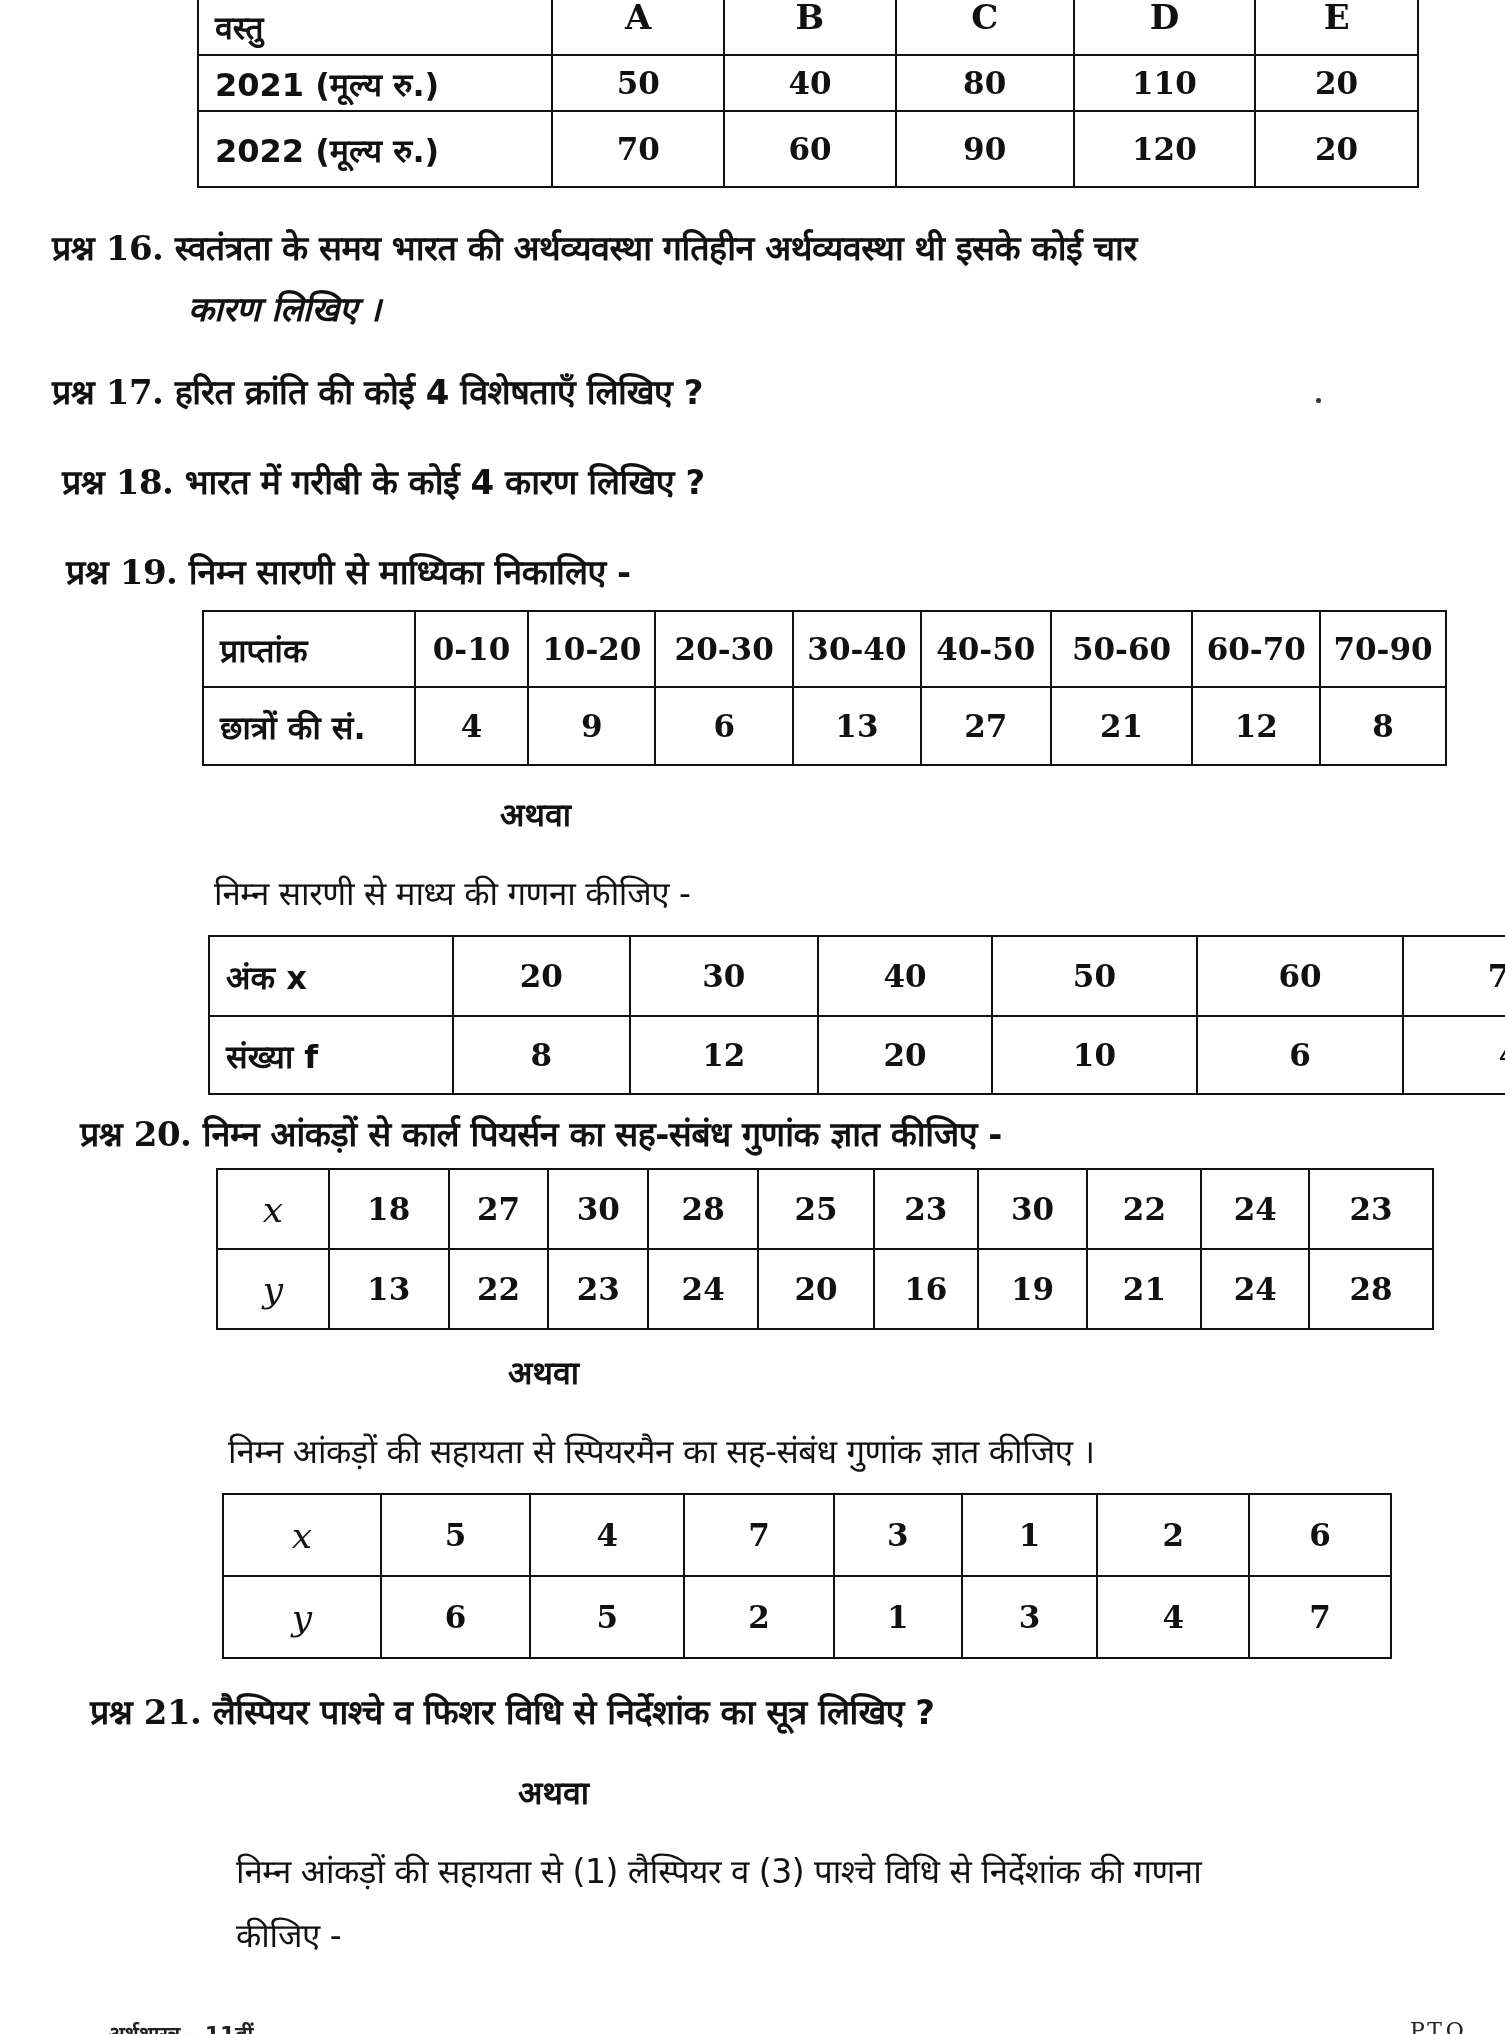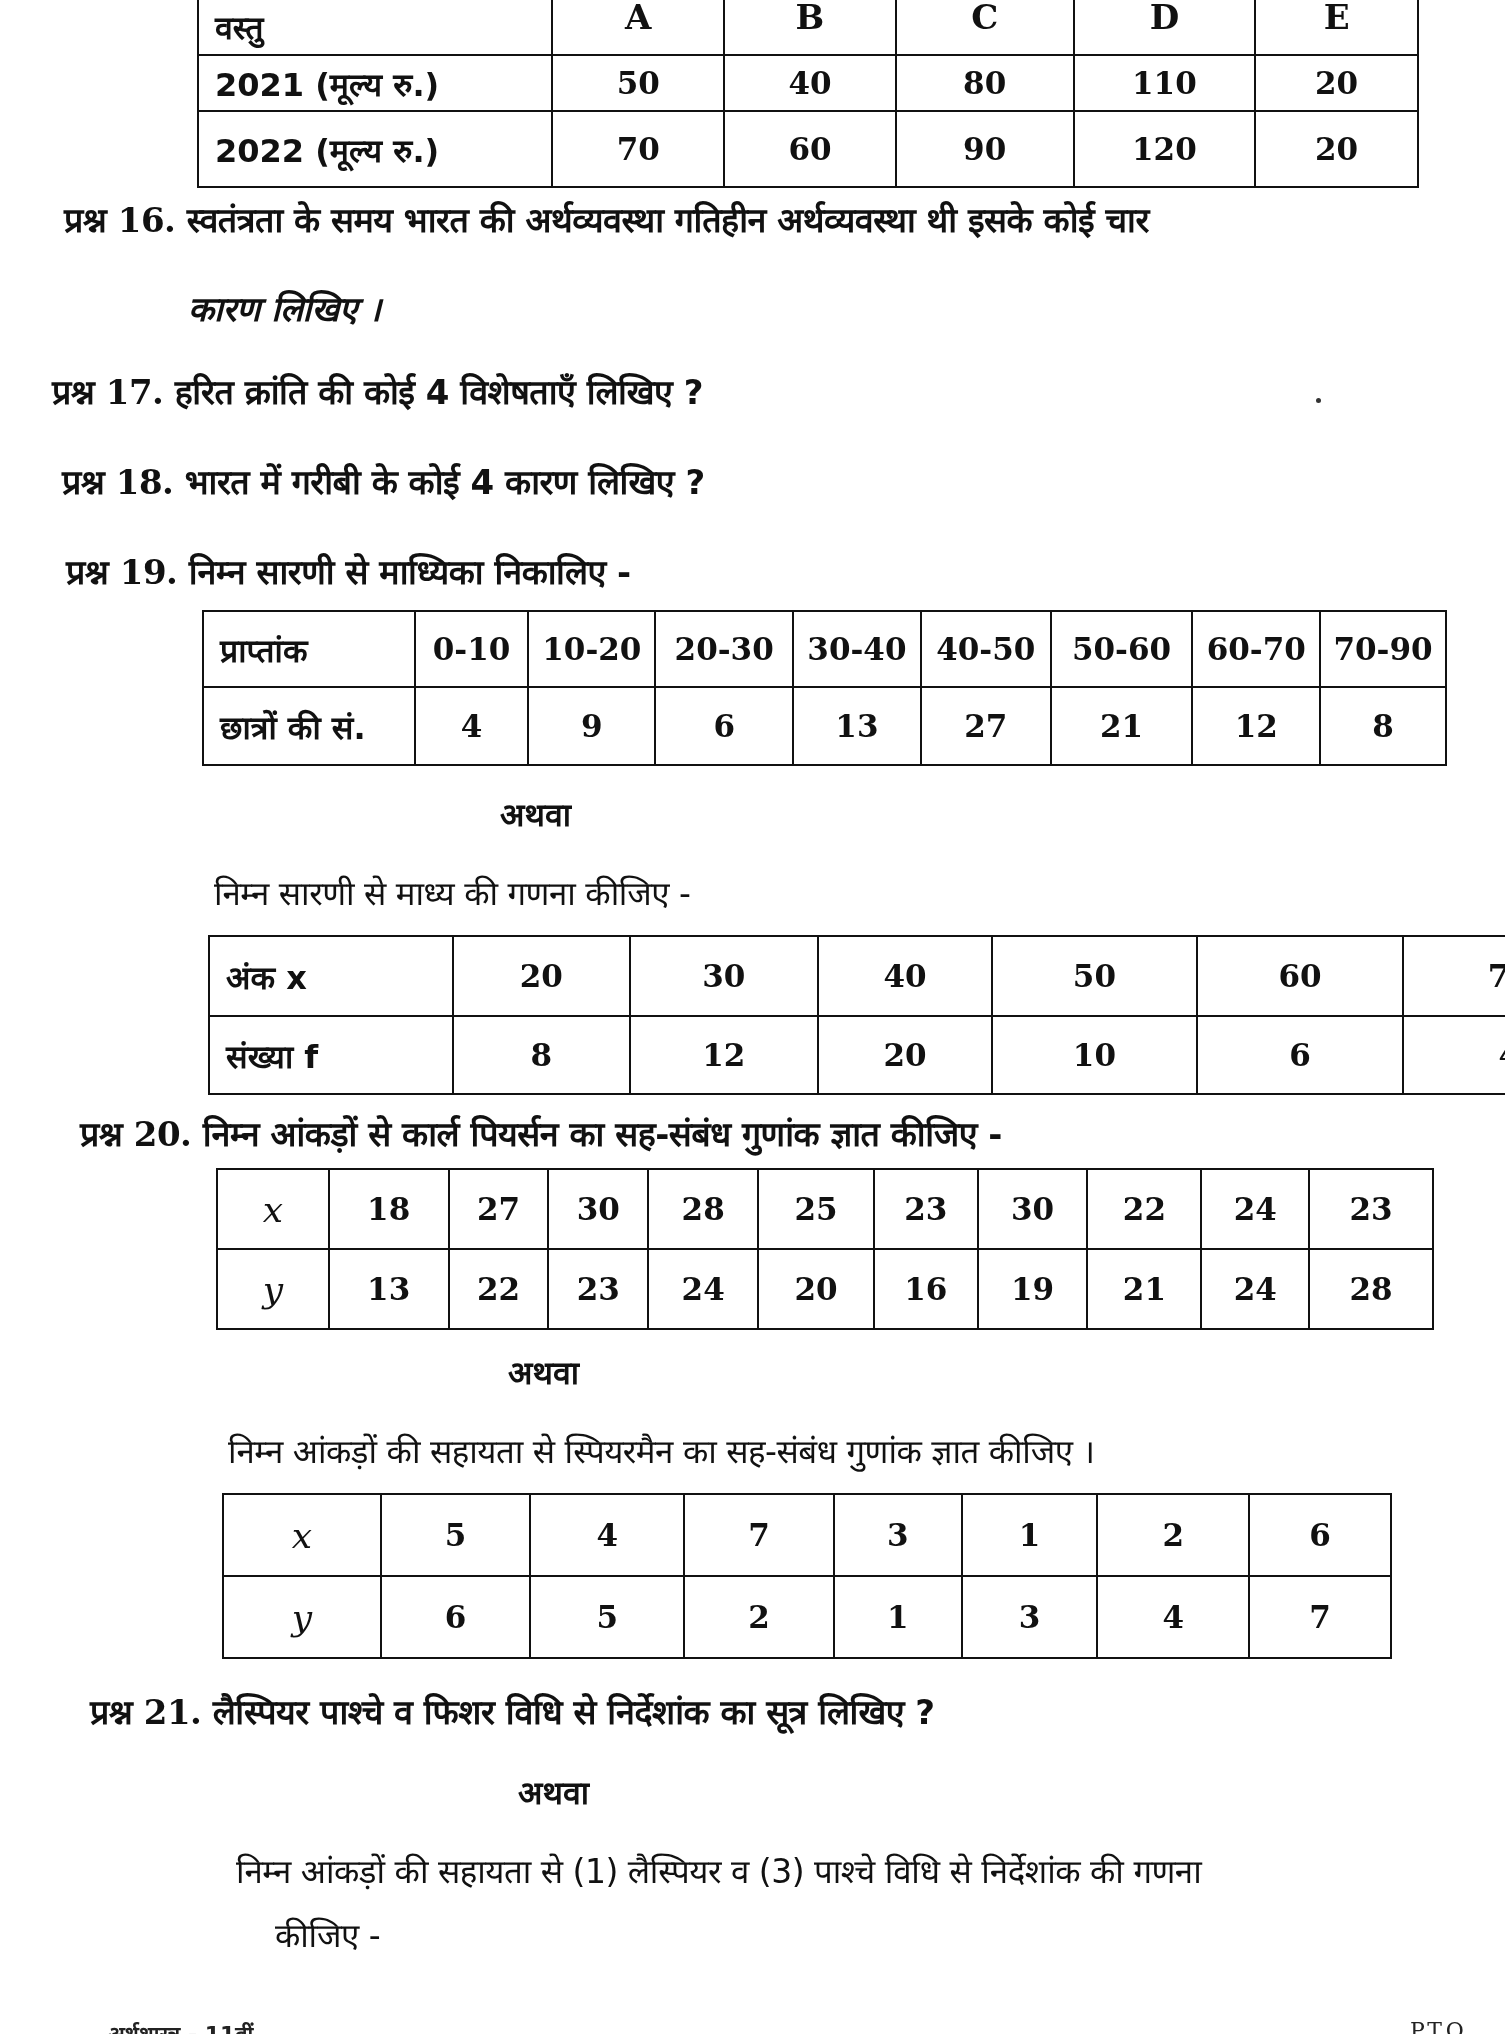--- a/index.html
+++ b/index.html
@@ -61,21 +61,21 @@
     <td class="lbl">2022 (मूल्य रु.)</td>
     <td>70</td>
     <td>60</td>
     <td>90</td>
     <td>120</td>
     <td>20</td>
   </tr>
 </tbody>
   </table>
 
-<div class="q" style="left:52px; top:196px;margin-left:12px;">
+<div class="q" style="left:52px; top:224px;">
   <span class="num">प्रश्न 16.</span>
   <span>स्वतंत्रता के समय भारत की अर्थव्यवस्था गतिहीन अर्थव्यवस्था थी इसके कोई चार</span>
 </div>
 <div class="q" style="left:188px; top:285px;font-style:italic;">कारण लिखिए ।</div>
 
 <div class="q" style="left:52px; top:368px;">
   <span class="num">प्रश्न 17.</span>
   <span>हरित क्रांति की कोई 4 विशेषताएँ लिखिए ?</span>
 </div>
 <div class="dot" style="left:1316px; top:398px;"></div>
@@ -253,16 +253,16 @@
   </tr>
 </tbody>
   </table>
 
 <div class="q" style="left:90px; top:1688px;">
   <span class="num">प्रश्न 21.</span>
   <span>लैस्पियर पाश्चे व फिशर विधि से निर्देशांक का सूत्र लिखिए ?</span>
 </div>
 <div class="ath" style="left:518px; top:1770px;">अथवा</div>
 <div class="sub" style="left:236px; top:1848px;">निम्न आंकड़ों की सहायता से (1) लैस्पियर व (3) पाश्चे विधि से निर्देशांक की गणना</div>
-<div class="sub" style="left:236px; top:1912px;margin-left:39px;">कीजिए -</div>
+<div class="sub" style="left:236px; top:1912px;">कीजिए -</div>
 
 <div class="foot" style="left:108px; top:2018px;">अर्थशास्त्र - 11वीं</div>
 <div class="foot" style="left:1410px; top:2018px; font-family:'DejaVu Serif', serif; font-weight:normal;">P.T.O.</div>
 
 </body></html>

